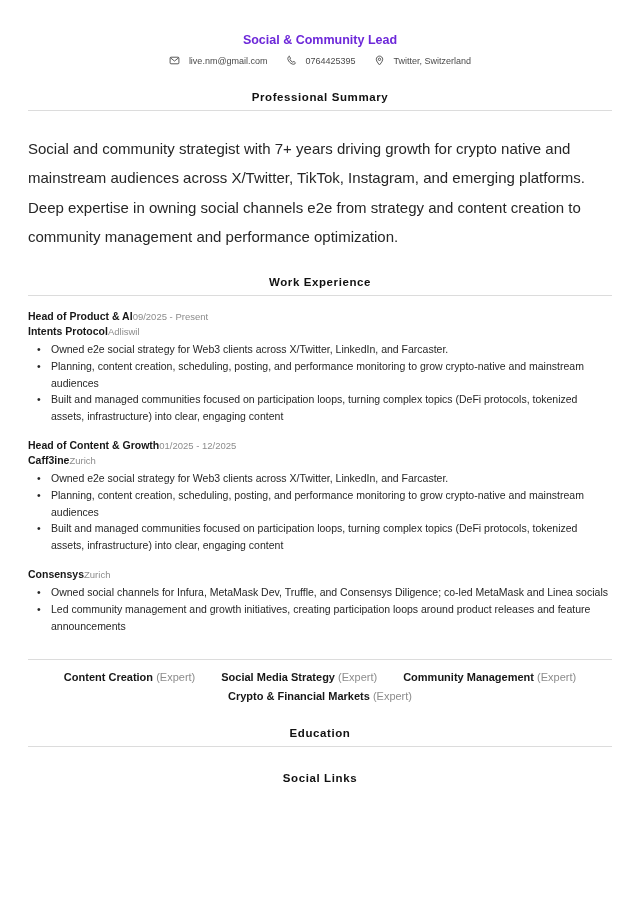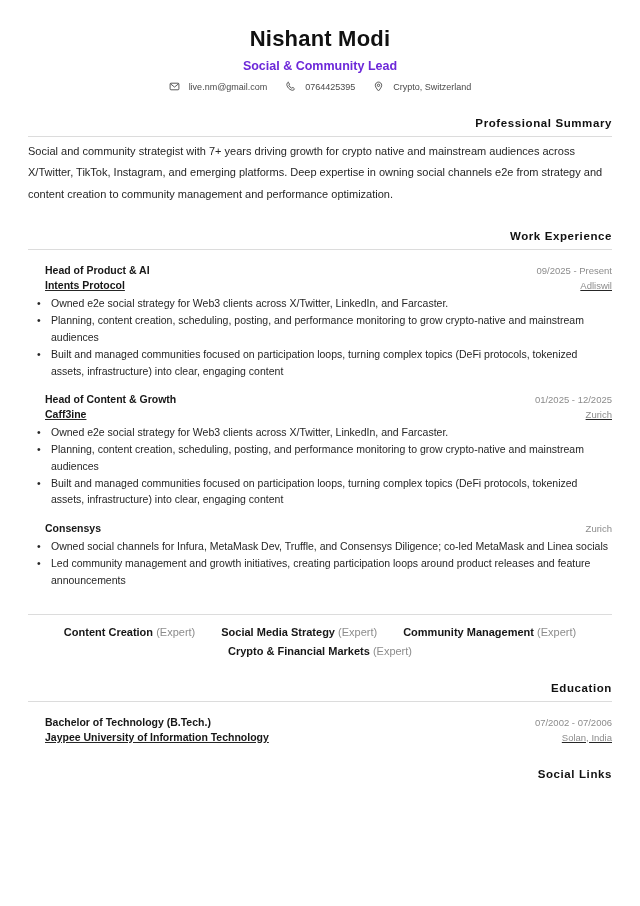--- a/index.html
+++ b/index.html
@@ -20,33 +20,33 @@
   .contact-row {
     display: flex; justify-content: center; align-items: center;
     gap: 18px; margin-top: 8px;
   }
   .contact-item { display: flex; align-items: center; gap: 9px; font-size: 9px; color: #4a4a4a; }
   .contact-item svg { display: block; }
 
   
   .section { margin-top: 25px; }
   .section-heading {
-    text-align: right; font-size: 11.5px; font-weight: 700;
+    text-align: center; font-size: 11.5px; font-weight: 700;
     color: #111; letter-spacing: 0.6px;
   }
   .section-divider { border: none; border-top: 1px solid #dcdcdc; margin-top: 7px; }
 
   .summary-text {
-    margin-top: 4px; font-size: 11px; line-height: 1.95; color: #262626;
+    margin-top: 23px; font-size: 15px; line-height: 1.95; color: #262626;
   }
 
   
   .entry { margin-top: 14px; }
-  .entry-row { display: flex; justify-content: space-between; align-items: baseline; margin-left: 17px; }
-  .entry-row + .entry-row { margin-top: 3px; text-decoration: underline; }
+  .entry-row { display: flex; justify-content: flex-start; align-items: baseline; }
+  .entry-row + .entry-row { margin-top: 3px; }
   .entry-title { font-size: 10.5px; font-weight: 700; color: #171717; }
   .entry-meta { font-size: 9.5px; color: #8c8c8c; text-align: right; }
 
   .bullets { list-style: none; margin-top: 4px; }
   .bullets li {
     position: relative; padding-left: 23px; margin-top: 0;
     font-size: 10.5px; line-height: 1.6; color: #262626;
   }
   .bullets li::before { content: "•"; position: absolute; left: 9px; top: 0; color: #262626; }
 
@@ -59,21 +59,20 @@
   .skill { font-size: 11px; white-space: nowrap; }
   .skill-name { font-weight: 700; color: #171717; }
   .skill-level { color: #8c8c8c; }
 </style>
 </head>
 <body>
 
 <div class="page">
 
   <header class="resume-header">
-    <div class="name">Nishant Modi</div>
     <div class="job-subtitle">Social &amp; Community Lead</div>
     <div class="contact-row">
       <div class="contact-item">
         <span>
           <svg width="11" height="11" viewBox="0 0 12 12" fill="none" stroke="#4a4a4a" stroke-width="1">
             <rect x="1.2" y="2.4" width="9.6" height="7.2" rx="1"></rect>
             <path d="M1.5 3 L6 6.6 L10.5 3"></path>
           </svg>
         </span>
         <span>live.nm@gmail.com</span>
@@ -86,21 +85,21 @@
         </span>
         <span>0764425395</span>
       </div>
       <div class="contact-item">
         <span>
           <svg width="11" height="11" viewBox="0 0 12 12" fill="none" stroke="#4a4a4a" stroke-width="1" stroke-linejoin="round">
             <path d="M6 1.2 C4 1.2 2.5 2.8 2.5 4.7 C2.5 7.1 6 10.8 6 10.8 C6 10.8 9.5 7.1 9.5 4.7 C9.5 2.8 8 1.2 6 1.2 Z"></path>
             <circle cx="6" cy="4.7" r="1.3"></circle>
           </svg>
         </span>
-        <span>Crypto, Switzerland</span>
+        <span>Twitter, Switzerland</span>
       </div>
     </div>
   </header>
 
   <section class="section">
     <h2 class="section-heading">Professional Summary</h2>
     <hr class="section-divider">
     <p class="summary-text">Social and community strategist with 7+ years driving growth for crypto native and mainstream audiences across X/Twitter, TikTok, Instagram, and emerging platforms. Deep expertise in owning social channels e2e from strategy and content creation to community management and performance optimization.</p>
   </section>
 
@@ -170,30 +169,20 @@
       <span class="skill">
         <span class="skill-name">Crypto &amp; Financial Markets</span>
         <span class="skill-level">(Expert)</span>
       </span>
     </div>
   </section>
 
   <section class="section">
     <h2 class="section-heading">Education</h2>
     <hr class="section-divider">
-    <div class="entry">
-      <div class="entry-row">
-        <span class="entry-title">Bachelor of Technology (B.Tech.)</span>
-        <span class="entry-meta">07/2002 - 07/2006</span>
-      </div>
-      <div class="entry-row">
-        <span class="entry-title">Jaypee University of Information Technology</span>
-        <span class="entry-meta">Solan, India</span>
-      </div>
-    </div>
   </section>
 
   <section class="section">
     <h2 class="section-heading">Social Links</h2>
 
   </section>
 
 </div>
 
 </body></html>

